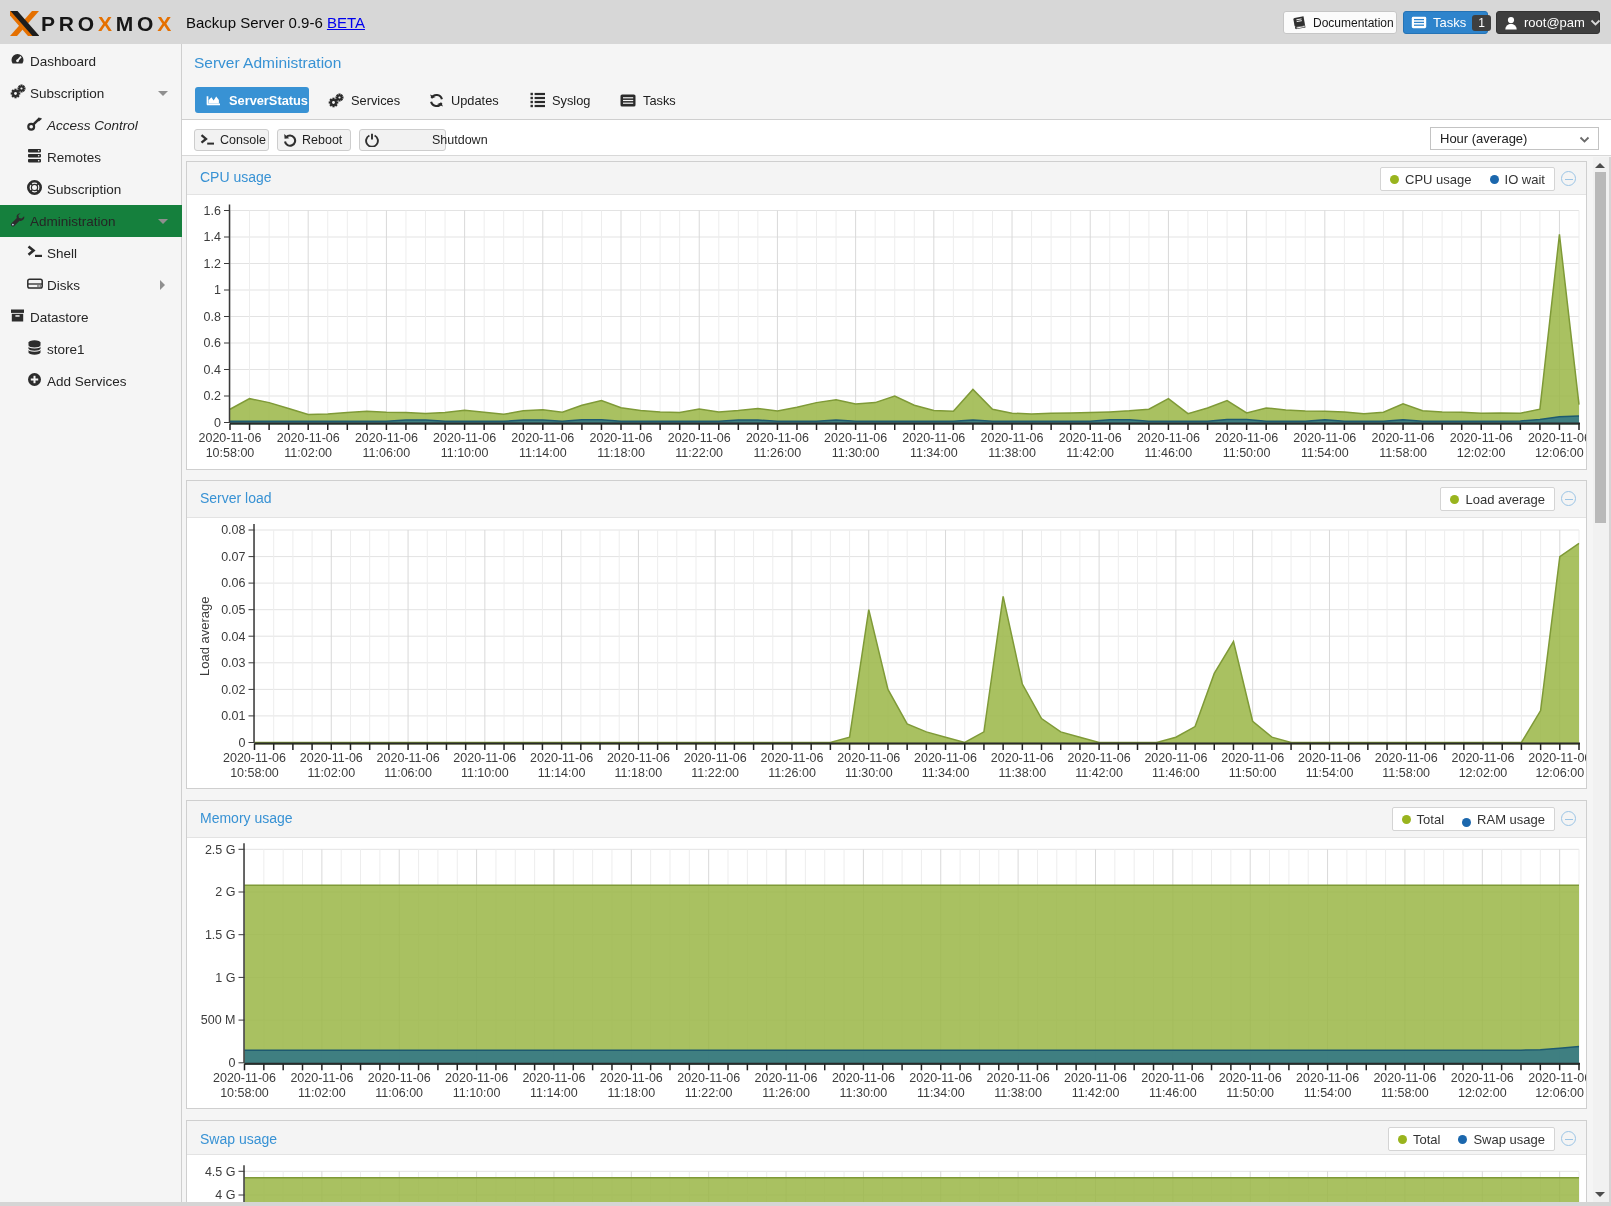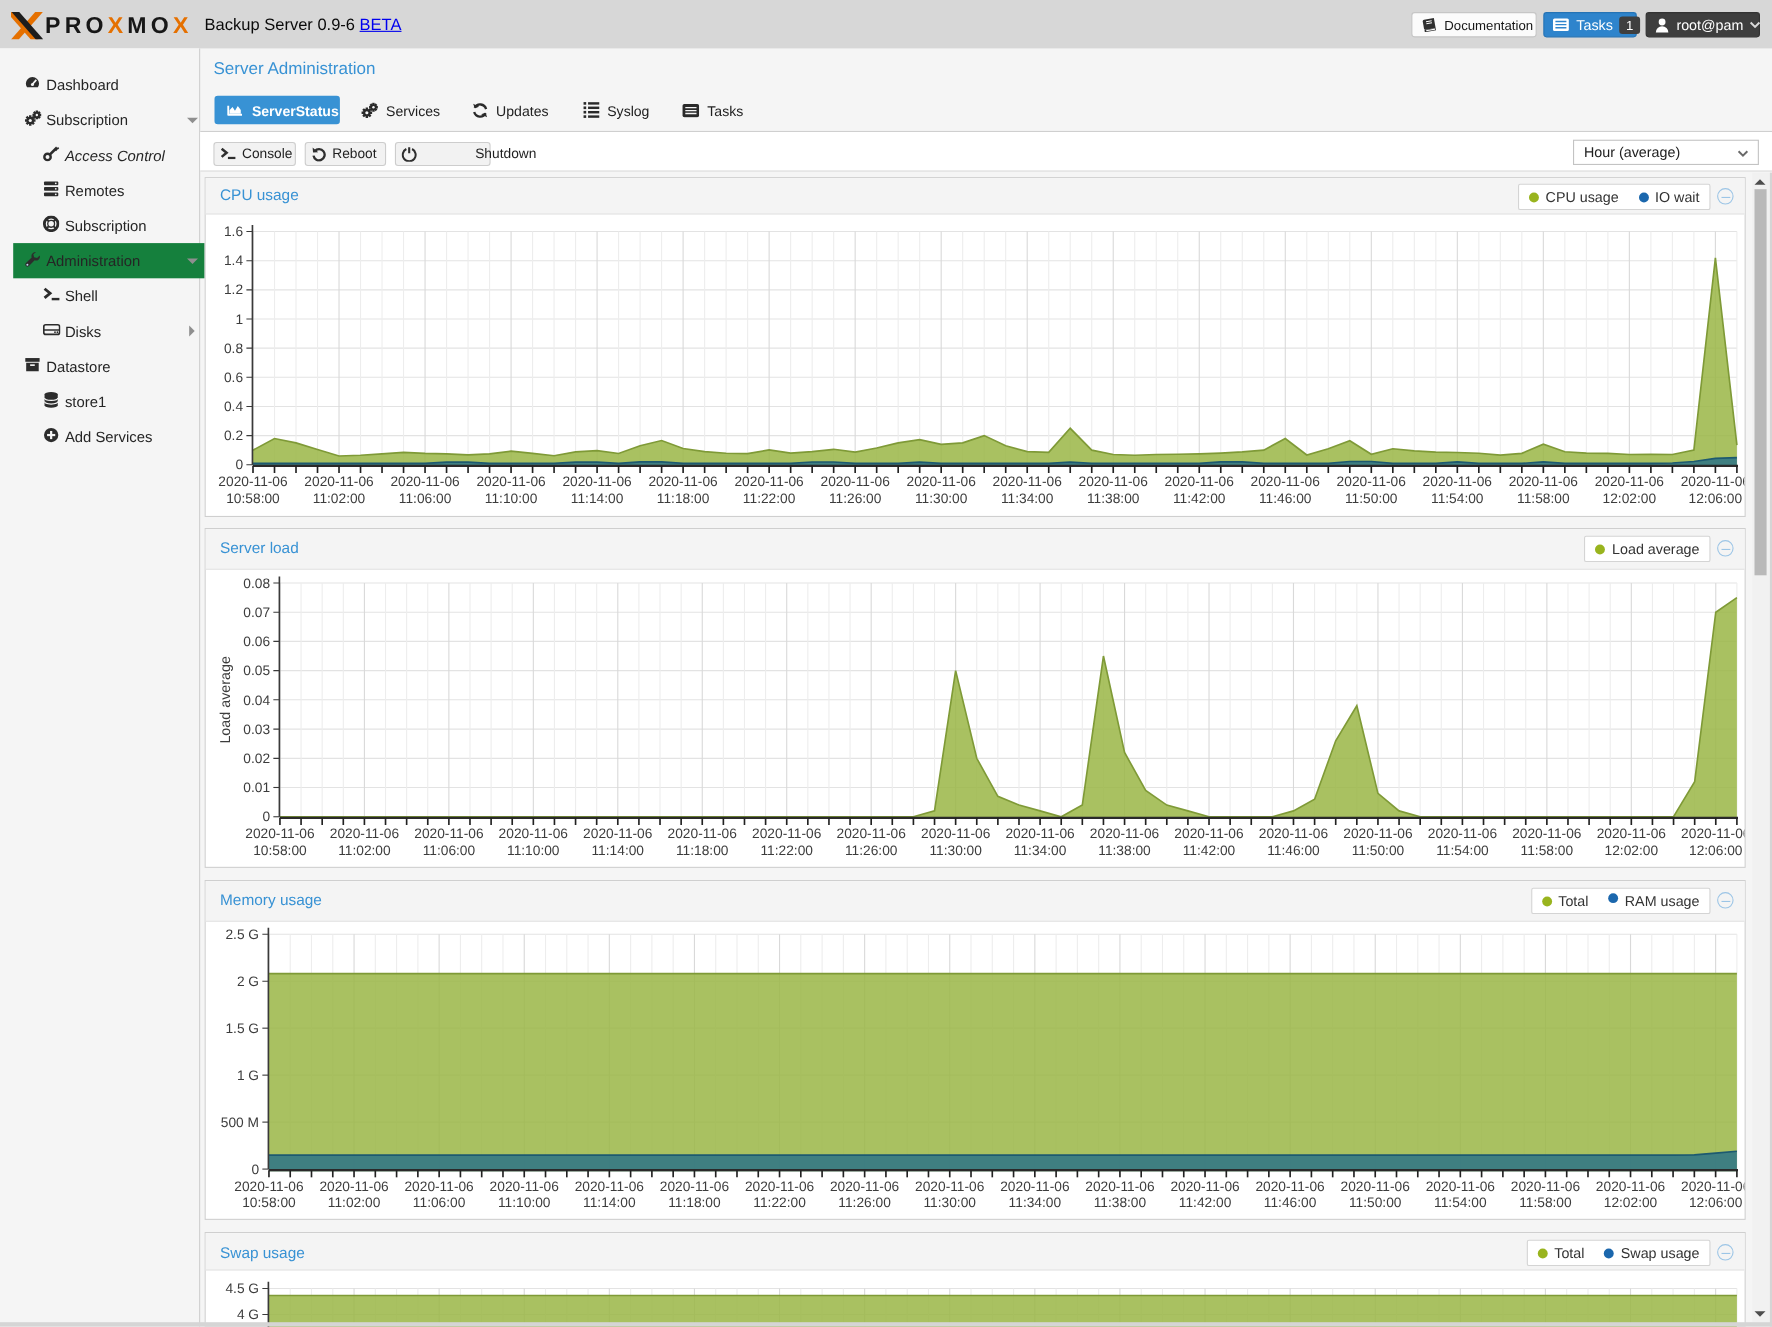--- a/index.html
+++ b/index.html
@@ -1,19 +1,19 @@
 <!DOCTYPE html>
 <html><head><meta charset="utf-8"><title>host - Proxmox Backup Server</title>
 <style>
 *{margin:0;padding:0;box-sizing:border-box;}
 html,body{width:1611px;height:1206px;overflow:hidden;font-family:"Liberation Sans",sans-serif;background:#f5f5f5;}
 .abs{position:absolute;}
 #topbar{position:absolute;left:0;top:0;width:1611px;height:44px;background:#d7d7d7;}
 #sidebar{position:absolute;left:0;top:44px;width:182px;height:1162px;background:#f5f5f5;border-right:1px solid #cfcfcf;}
-.nav{position:absolute;left:12px;width:182px;height:32px;font-size:13.5px;color:#252525;display:flex;align-items:center;margin-top:16px;}
+.nav{position:absolute;left:0;width:182px;height:32px;font-size:13.5px;color:#252525;display:flex;align-items:center;}
 .nav .ic{position:absolute;top:50%;transform:translateY(-50%);}
 .nav .tx{position:absolute;}
 .caret-d{position:absolute;left:158px;top:50%;margin-top:-2px;width:0;height:0;border-left:5px solid transparent;border-right:5px solid transparent;border-top:5px solid #8f8f8f;}
 .caret-r{position:absolute;left:160px;top:50%;margin-top:-5px;width:0;height:0;border-top:5px solid transparent;border-bottom:5px solid transparent;border-left:5px solid #8f8f8f;}
 #maintitle{position:absolute;left:194px;top:54px;font-size:15.5px;color:#3892d4;}
 .tab{position:absolute;top:87px;height:26px;border-radius:3px;display:flex;align-items:center;font-size:12.8px;color:#202020;}
 .tab.active{background:#3892d4;color:#fff;}
 #toolbar{position:absolute;left:182px;top:119px;width:1429px;height:37px;background:#fff;border-top:1px solid #cfcfcf;border-bottom:1px solid #d8d8d8;text-align:center;}
 .tbtn{position:absolute;top:9px;height:22px;background:#f2f2f2;border:1px solid #cdcdcd;border-radius:3px;display:flex;align-items:center;font-size:12.5px;color:#1f1f1f;}
 #combo{position:absolute;left:1248px;top:7px;width:169px;height:23px;background:#fff;border:1px solid #c3c3c3;font-size:13px;color:#202020;display:flex;align-items:center;padding-left:9px;}
@@ -750,21 +750,21 @@
         <text x="1372.8" y="258.0" text-anchor="middle" font-size="12.5" fill="#3c3c3c" font-family="Liberation Sans, sans-serif">12:06:00</text>
         <text x="22" y="117.25" transform="rotate(-90 22 117.25)" text-anchor="middle" font-size="13" fill="#3c3c3c" font-family="Liberation Sans, sans-serif">Load average</text>
       </svg>
     </div>
   </div>
 <div class="panel" style="top:800px;height:309px;">
     <div class="phead" style="height:37px;"></div>
     <div class="ptitle" style="top:9px;">Memory usage</div>
     <div class="legend" style="right:31px;top:6px;height:24px;">
       <span style="display:flex;align-items:center;margin:0 9px;"><span class="ldot" style="background:#99b41e;"></span>Total</span>
-      <span style="display:flex;align-items:flex-start;margin:0 9px;"><span class="ldot" style="background:#1b67ad;"></span>RAM usage</span>
+      <span style="display:flex;align-items:flex-end;margin:0 9px;"><span class="ldot" style="background:#1b67ad;"></span>RAM usage</span>
     </div>
     <div class="ctool" style="right:10px;top:10px;"></div>
     <div style="position:absolute;left:0;top:38px;width:1399px;height:270px;overflow:hidden;">
       <svg width="1399" height="270" viewBox="0 0 1399 270" style="position:absolute;left:0;top:0;">
         <line x1="57.5" y1="10.3" x2="1392" y2="10.3" stroke="#e3e3e3" stroke-width="1"></line>
         <line x1="57.5" y1="53.0" x2="1392" y2="53.0" stroke="#e3e3e3" stroke-width="1"></line>
         <line x1="57.5" y1="95.7" x2="1392" y2="95.7" stroke="#e3e3e3" stroke-width="1"></line>
         <line x1="57.5" y1="138.4" x2="1392" y2="138.4" stroke="#e3e3e3" stroke-width="1"></line>
         <line x1="57.5" y1="181.1" x2="1392" y2="181.1" stroke="#e3e3e3" stroke-width="1"></line>
         <line x1="57.5" y1="223.8" x2="1392" y2="223.8" stroke="#e3e3e3" stroke-width="1"></line>

